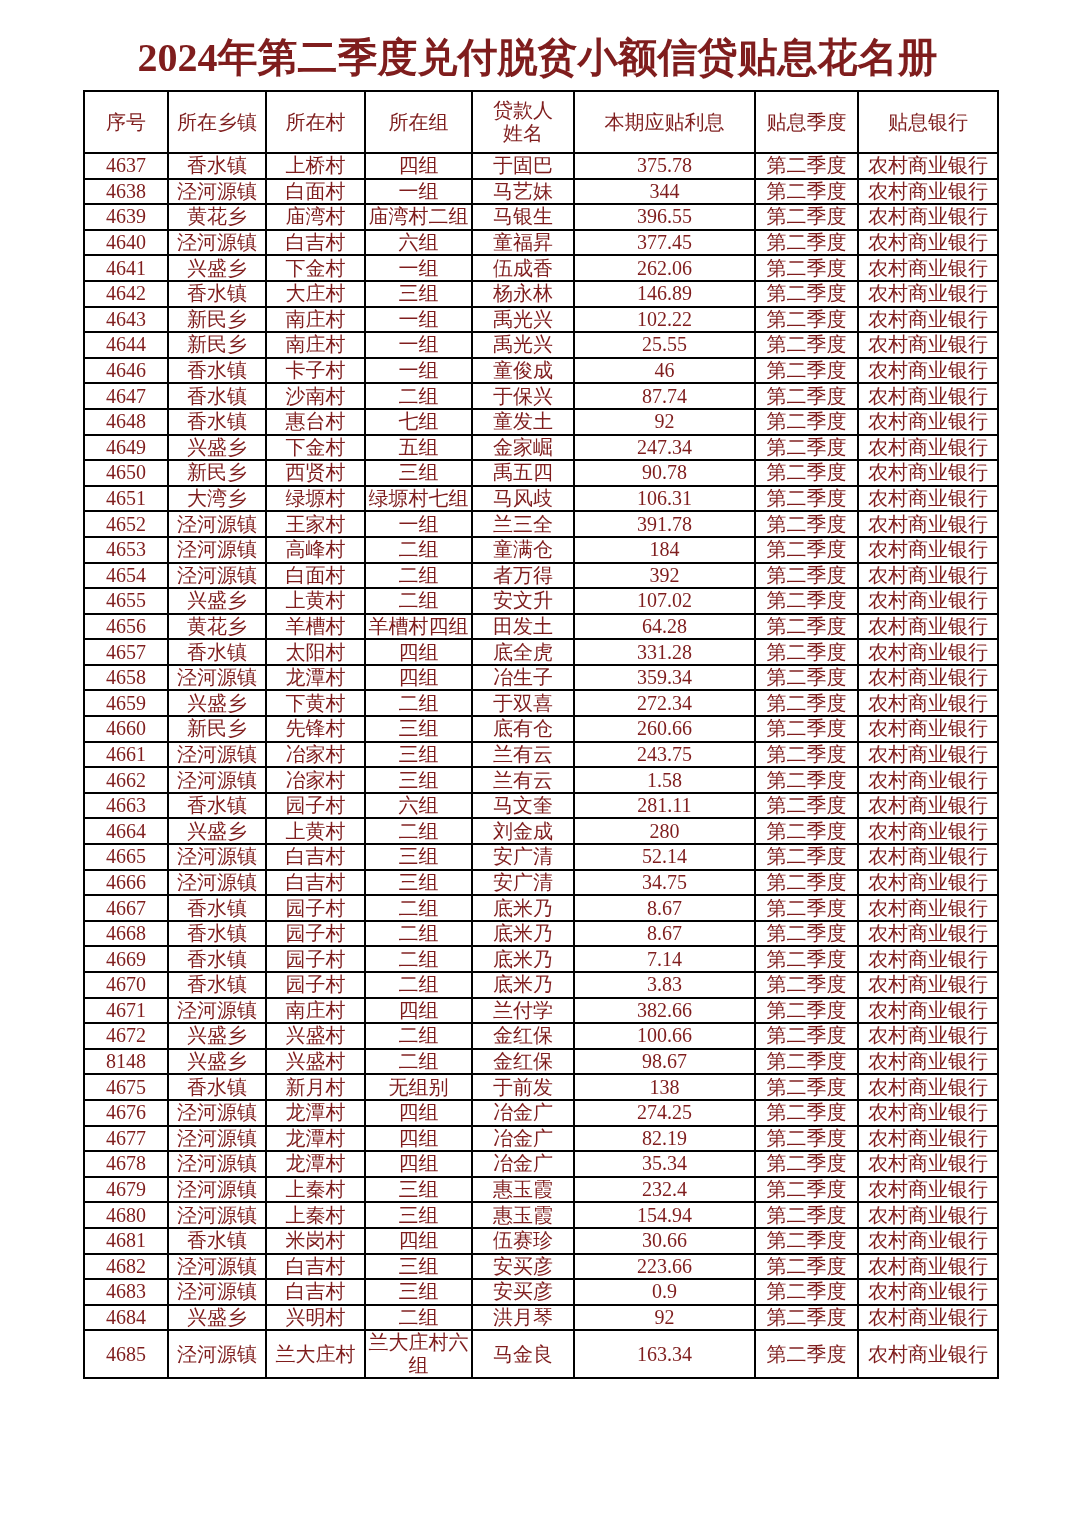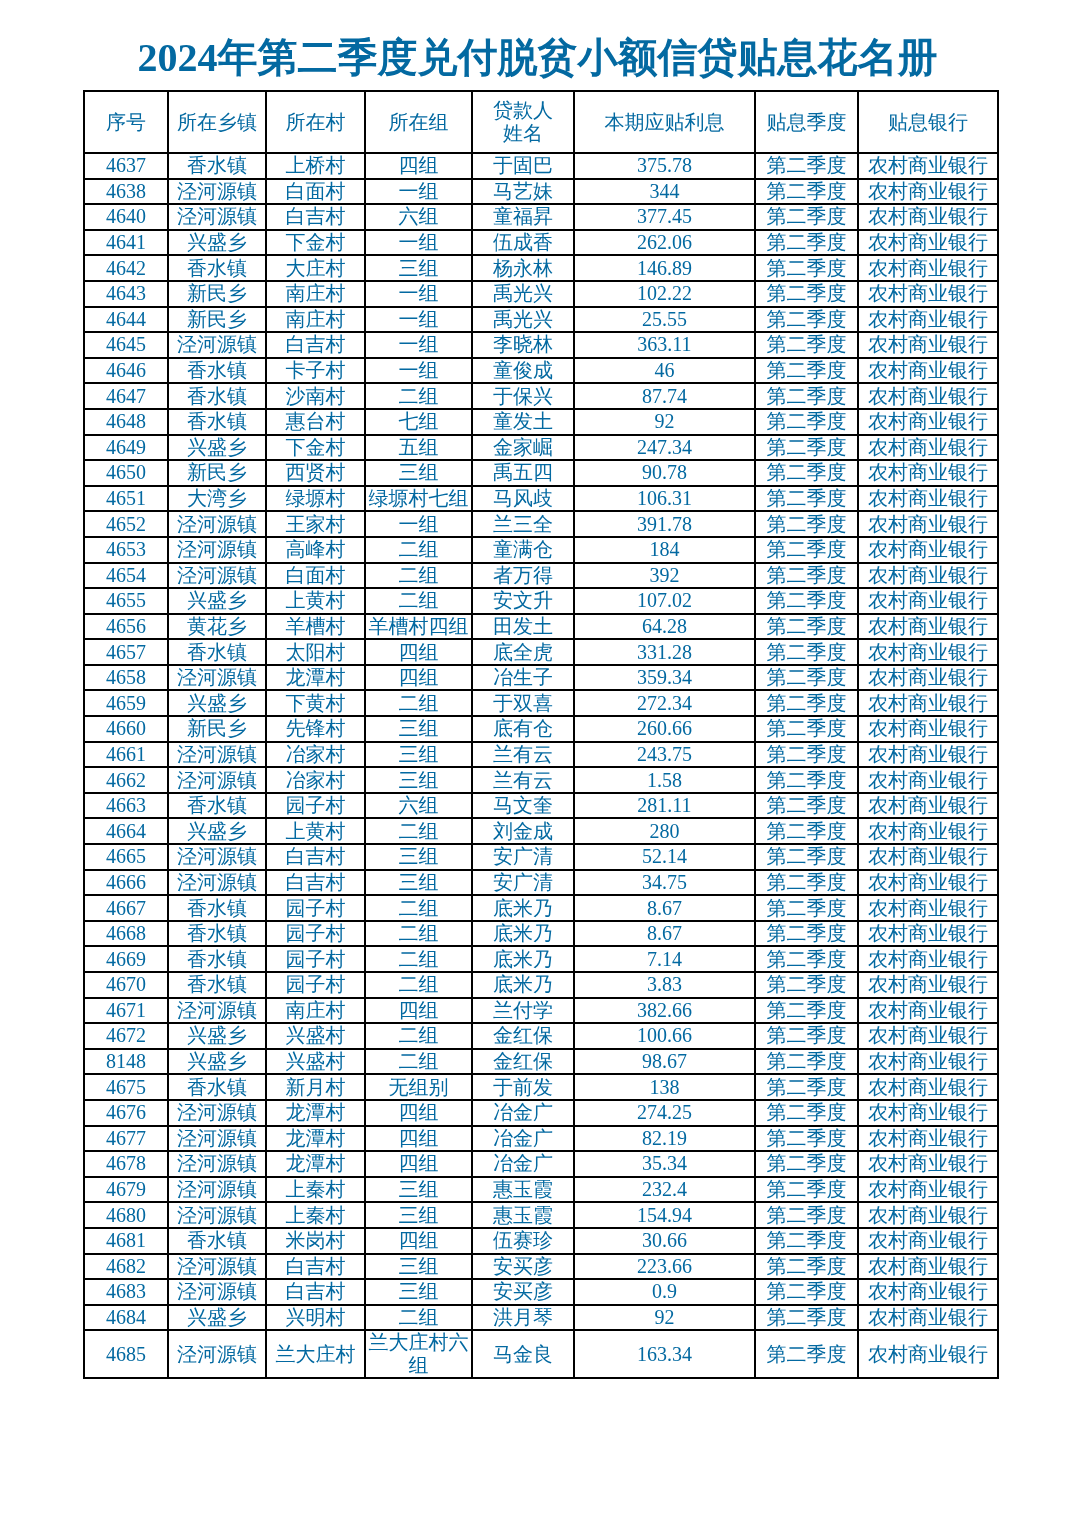--- a/index.html
+++ b/index.html
@@ -6,21 +6,21 @@
     margin: 0;
     padding: 0;
     background: #ffffff;
   }
   .page {
     position: relative;
     width: 1075px;
     height: 1519px;
     background: #ffffff;
     font-family: "Liberation Serif", "DejaVu Serif", serif;
-    color: #0369a1;
+    color: #7f1d1d;
     overflow: hidden;
   }
   .title {
     margin: 0;
     position: absolute;
     top: 30px;
     left: 0;
     width: 1075px;
     text-align: center;
     font-size: 40px;
@@ -108,20 +108,30 @@
     <td class="c-no">4638</td>
     <td class="c-town">泾河源镇</td>
     <td class="c-village">白面村</td>
     <td class="c-group">一组</td>
     <td class="c-name">马艺妹</td>
     <td class="c-interest">344</td>
     <td class="c-quarter">第二季度</td>
     <td class="c-bank">农村商业银行</td>
   </tr>
         <tr>
+    <td class="c-no">4639</td>
+    <td class="c-town">黄花乡</td>
+    <td class="c-village">庙湾村</td>
+    <td class="c-group">庙湾村二组</td>
+    <td class="c-name">马银生</td>
+    <td class="c-interest">396.55</td>
+    <td class="c-quarter">第二季度</td>
+    <td class="c-bank">农村商业银行</td>
+  </tr>
+        <tr>
     <td class="c-no">4640</td>
     <td class="c-town">泾河源镇</td>
     <td class="c-village">白吉村</td>
     <td class="c-group">六组</td>
     <td class="c-name">童福昇</td>
     <td class="c-interest">377.45</td>
     <td class="c-quarter">第二季度</td>
     <td class="c-bank">农村商业银行</td>
   </tr>
         <tr>
@@ -158,30 +168,20 @@
     <td class="c-no">4644</td>
     <td class="c-town">新民乡</td>
     <td class="c-village">南庄村</td>
     <td class="c-group">一组</td>
     <td class="c-name">禹光兴</td>
     <td class="c-interest">25.55</td>
     <td class="c-quarter">第二季度</td>
     <td class="c-bank">农村商业银行</td>
   </tr>
         <tr>
-    <td class="c-no">4645</td>
-    <td class="c-town">泾河源镇</td>
-    <td class="c-village">白吉村</td>
-    <td class="c-group">一组</td>
-    <td class="c-name">李晓林</td>
-    <td class="c-interest">363.11</td>
-    <td class="c-quarter">第二季度</td>
-    <td class="c-bank">农村商业银行</td>
-  </tr>
-        <tr>
     <td class="c-no">4646</td>
     <td class="c-town">香水镇</td>
     <td class="c-village">卡子村</td>
     <td class="c-group">一组</td>
     <td class="c-name">童俊成</td>
     <td class="c-interest">46</td>
     <td class="c-quarter">第二季度</td>
     <td class="c-bank">农村商业银行</td>
   </tr>
         <tr>

